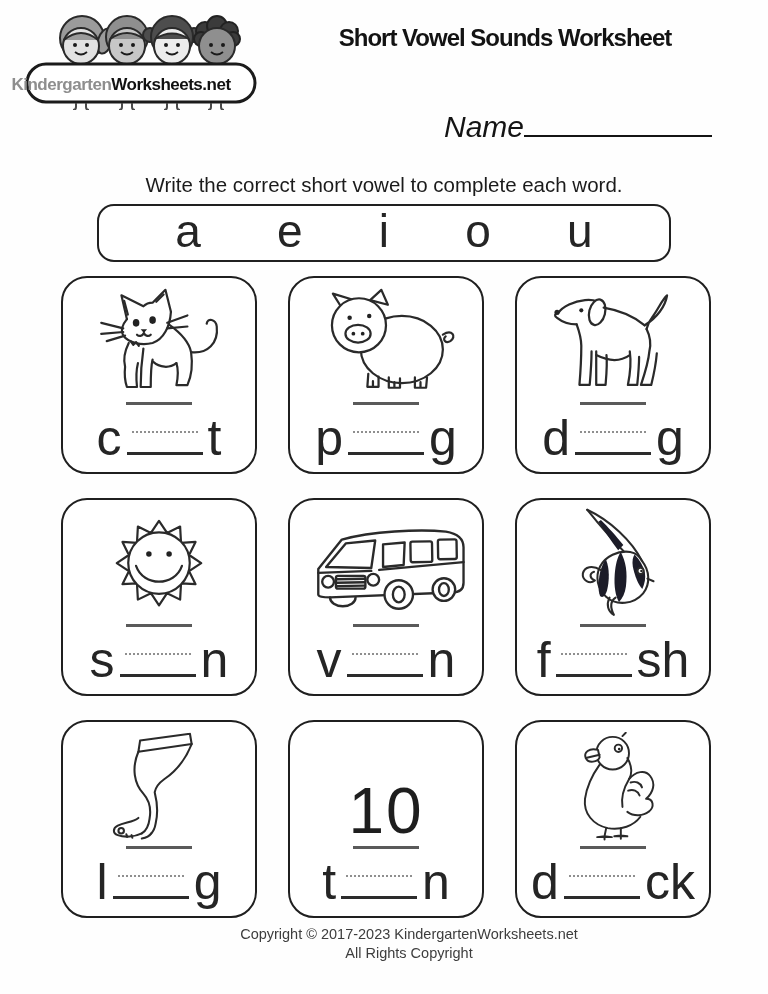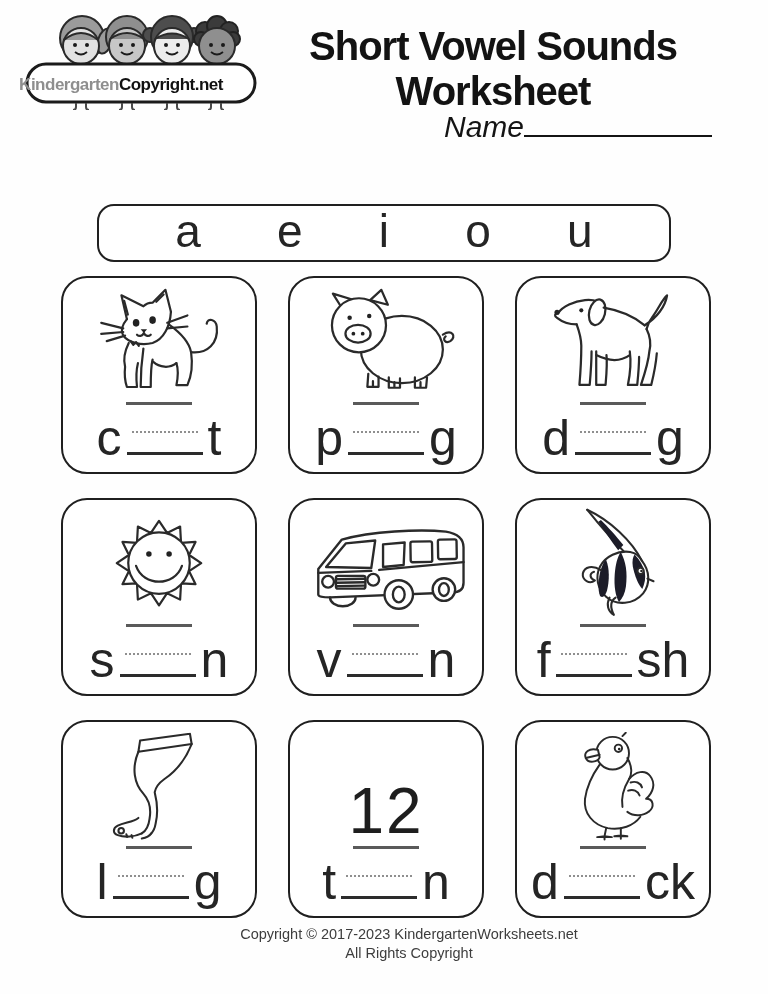--- a/index.html
+++ b/index.html
@@ -16,22 +16,22 @@
     display:flex; align-items:center; justify-content:center;
     font-size:17px; letter-spacing:-0.5px; white-space:nowrap;
   }
   .banner-text .brand-left  { color:#8e8e8e; font-weight:700; }
   .banner-text .brand-right { color:#111; font-weight:700; }
   .site-url {
     position:absolute; left:26px; top:116px;
     font-size:15.5px; letter-spacing:0.4px; color:#8a8a8a;
   }
   .title {
-    position:absolute; left:240px; top:24px; width:506px;
-    text-align:center; font-size:40px; letter-spacing:-1px;
+    position:absolute; left:252px; top:24px; width:506px;
+    text-align:center; font-size:24px; letter-spacing:-1px;
     font-weight:600; color:#131313;
   }
   .name-row {
     position:absolute; right:56px; top:110px;
     font-size:30px; color:#141414;font-style:italic;
   }
   .name-line {
     display:inline-block; width:188px; height:4px;
     border-bottom:2.5px solid #141414;
   }
@@ -142,31 +142,32 @@
         <path d="M102,95 v4 q0,3 -3,3"></path>
           <path d="M112,95 v4 q0,3 3,3"></path>
         <path d="M147,95 v4 q0,3 -3,3"></path>
           <path d="M157,95 v4 q0,3 3,3"></path>
         <path d="M191,95 v4 q0,3 -3,3"></path>
           <path d="M201,95 v4 q0,3 3,3"></path>
       </g>
     </svg>
     <div class="banner-text">
       <span class="brand-left">Kindergarten</span>
-        <span class="brand-right">Copyright.net</span>
+        <span class="brand-right">Worksheets.net</span>
     </div>
   </div>
 
 
   <div class="title">Short Vowel Sounds Worksheet</div>
 
   <div class="name-row">
     <span>Name</span><span class="name-line"></span>
   </div>
 
+  <div class="instruction">Write the correct short vowel to complete each word.</div>
 
   <div class="vowel-strip">
     <span class="vowel">a</span>
     <span class="vowel">e</span>
     <span class="vowel">i</span>
     <span class="vowel">o</span>
     <span class="vowel">u</span>
   </div>
 
   <div class="grid">
@@ -336,21 +337,21 @@
       <div class="ground-line"></div>
       <div class="word">
         <span>l</span>
         <span class="blank"></span>
         <span>g</span>
       </div>
     </div>
 
     <div class="card">
       <div class="pic">
-        <div class="ten-text">12</div>
+        <div class="ten-text">10</div>
       </div>
       <div class="ground-line"></div>
       <div class="word">
         <span>t</span>
         <span class="blank"></span>
         <span>n</span>
       </div>
     </div>
 
     <div class="card">

